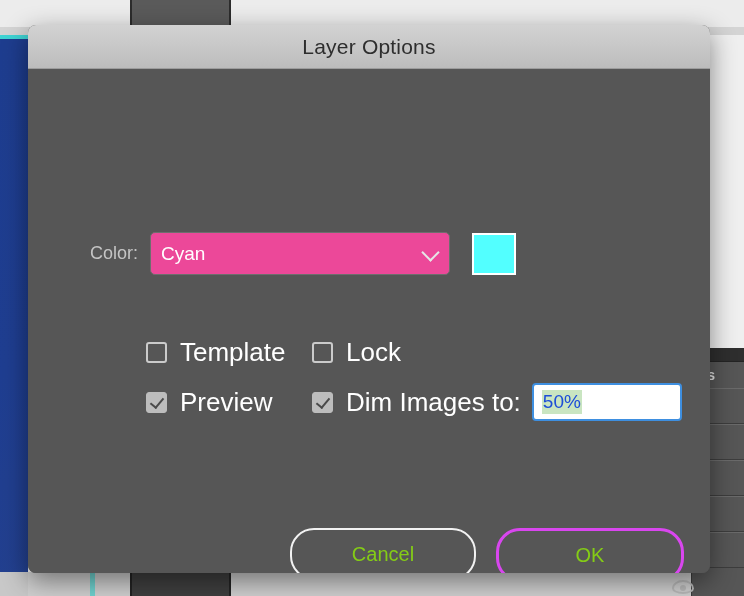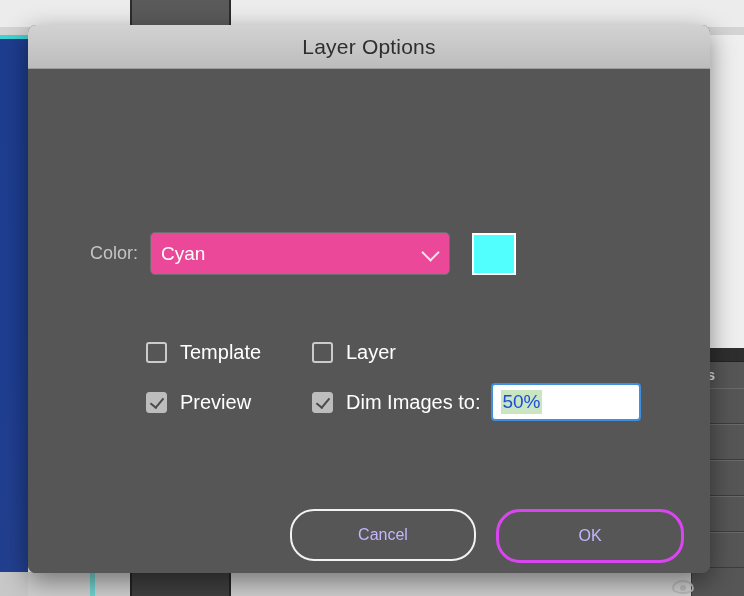--- a/index.html
+++ b/index.html
@@ -256,21 +256,21 @@
   .checkbox.checked::after {
     content: "";
     position: absolute;
     left: 6px; top: 2px;
     width: 6px; height: 11px;
     border-right: 2.6px solid #4a4a4a;
     border-bottom: 2.6px solid #4a4a4a;
     transform: rotate(40deg);
   }
   .cb-label {
-    font-size: 20px;
+    font-size: 26px;
     color: #ffffff;
     margin-left: 13px;
     white-space: nowrap;
   }
   #dim-input-wrap {
     margin-left: 11px;
   }
   #dim-input {
     width: 150px;
     height: 38px;
@@ -301,27 +301,28 @@
     display: flex;
     justify-content: flex-end;
     padding-right: 26px;
     box-sizing: border-box;
     gap: 20px;
   }
   .dlg-button {
     height: 48px;
     border-radius: 24px;
     background: transparent;
-    color: #c4b5fd;
-    font-size: 16px;
+    color: #84cc16;
+    font-size: 20px;
     font-family: "Liberation Sans", sans-serif;
     display: flex;
     align-items: center;
     justify-content: center;
     cursor: default;
+    margin-top: 19px;
   }
   #cancel-button {
     width: 182px;
     border: 2px solid #f2f2f2;
   }
   #ok-button {
     width: 182px;
     border: 3px solid #d946ef;
   }
 </style>
@@ -372,21 +373,21 @@
 
     <div id="checkbox-grid">
 
       <div class="cb-row">
         <div class="cb-cell cb-col1">
           <div class="checkbox unchecked"></div>
           <div class="cb-label">Template</div>
         </div>
         <div class="cb-cell">
           <div class="checkbox unchecked"></div>
-          <div class="cb-label">Layer</div>
+          <div class="cb-label">Lock</div>
         </div>
       </div>
 
 
       <div class="cb-row">
         <div class="cb-cell cb-col1">
           <div class="checkbox checked"></div>
           <div class="cb-label">Preview</div>
         </div>
         <div class="cb-cell">

